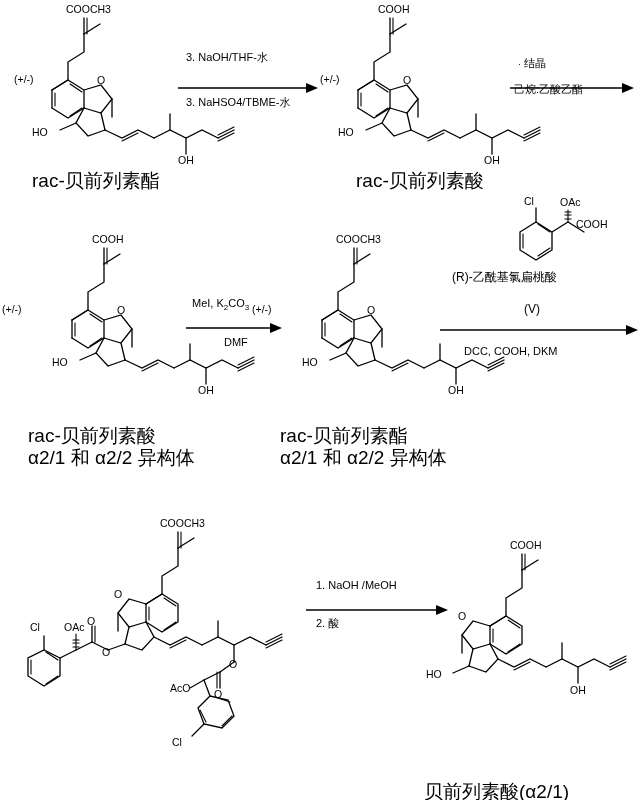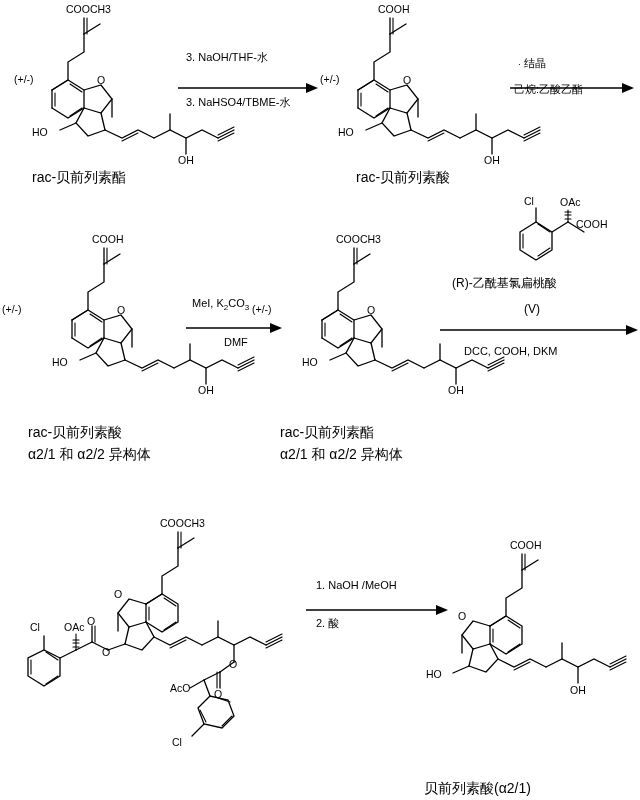--- a/index.html
+++ b/index.html
@@ -26,21 +26,21 @@
     position: absolute;
   }
   .lbl {
     position: absolute;
     font-size: 11.5px;
     line-height: 1.25;
     white-space: nowrap;
     color: #000;
   }
   .lbl.cn {
-    font-size: 14px;
+    font-size: 19px;
   }
   .cond {
     position: absolute;
     font-size: 11px;
     line-height: 1.35;
     white-space: nowrap;
   }
   .cond sub { font-size: 8px; }
   .structure {
     position: absolute;
@@ -249,21 +249,21 @@
       <path class="bond thin" d="M76,26 L76,14"></path>
       <path class="bond thin" d="M73,23 L79,23"></path>
       <path class="bond thin" d="M73,19 L79,19"></path>
       <path class="bond thin" d="M73,16 L79,16"></path>
       <text class="atom" x="32" y="9">Cl</text>
       <text class="atom" x="68" y="10">OAc</text>
       <text class="atom" x="84" y="32">COOH</text>
     </svg>
   </div>
 
-  <div class="lbl cn" style="left:452px; top:276px; font-size:12px;">(R)-乙酰基氯扁桃酸</div>
+  <div class="lbl cn" style="left:452px; top:270px; font-size:12px;">(R)-乙酰基氯扁桃酸</div>
   <div class="lbl" style="left:524px; top:302px; font-size:12px;">(V)</div>
 
   <div class="node" style="left:440px; top:324px;">
     <svg width="198" height="12" viewBox="0 0 198 12">
       <path class="arrow-line" d="M0,6 L186,6"></path>
       <path class="arrow-head" d="M186,1 L198,6 L186,11 Z"></path>
     </svg>
   </div>
   <div class="cond" style="left:464px; top:344px;">
     <span>DCC, COOH, DKM</span>

